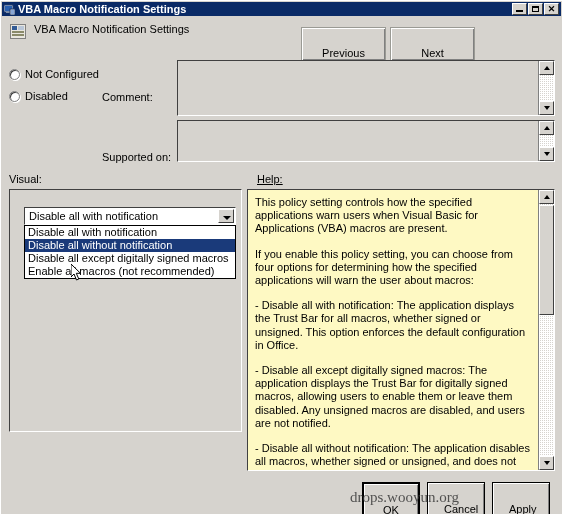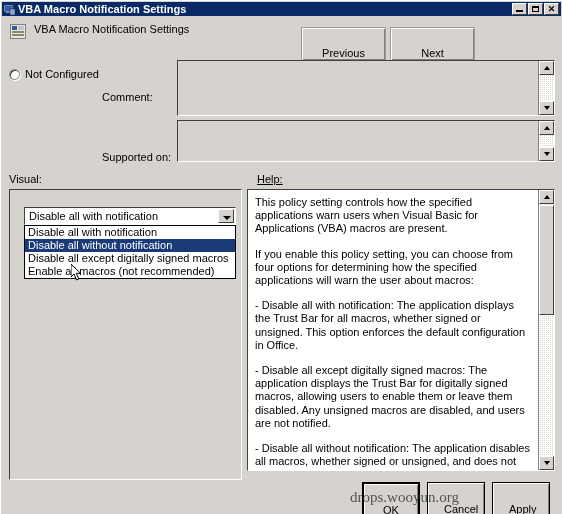--- a/index.html
+++ b/index.html
@@ -95,22 +95,22 @@
     box-sizing:border-box;cursor:default;}
 
   
   #options-label{position:absolute;left:8px;top:172px;font-size:11px;}
   #help-label{position:absolute;left:256px;top:172px;font-size:11px;text-decoration:underline;}
 
   .panel{position:absolute;background:#fff;
     border-top:1px solid #404040;border-left:1px solid #404040;
     border-right:1px solid #fff;border-bottom:1px solid #fff;
     box-sizing:border-box;}
-  #options-panel{left:8px;top:188px;width:233px;height:291px;background:#d6d3ce;padding-left:32px;}
-  #help-panel{left:246px;top:188px;width:308px;height:282px;background:#ffffff;}
+  #options-panel{left:8px;top:188px;width:233px;height:243px;background:#d6d3ce;padding-left:32px;}
+  #help-panel{left:246px;top:188px;width:308px;height:282px;background:#fef9c3;}
 
   
   #macro-combo{position:absolute;left:14px;top:17px;width:212px;height:18px;
     background:#fff;border-top:1px solid #404040;border-left:1px solid #404040;
     border-right:1px solid #fff;border-bottom:1px solid #fff;box-sizing:border-box;
     display:flex;align-items:center;cursor:default;}
   #macro-combo .val{padding-left:4px;font-size:11px;color:#000;}
   .combo-arrow{position:absolute;right:1px;top:1px;width:16px;height:14px;background:#d6d3ce;
     border-top:1px solid #fff;border-left:1px solid #fff;
     border-right:1px solid #404040;border-bottom:1px solid #404040;
@@ -177,20 +177,24 @@
     <span class="hdr-title">VBA Macro Notification Settings</span>
   </div>
   <button class="btn flat" id="prev-setting">Previous Setting</button>
   <button class="btn flat" id="next-setting">Next Setting</button>
 
   <div class="states">
     <div class="radio-row">
       <span class="radio"></span>
       <span class="radio-label">Not Configured</span>
     </div>
+    <div class="radio-row">
+      <span class="radio"></span>
+      <span class="radio-label">Disabled</span>
+    </div>
   </div>
 
   <span class="field-label" id="comment-label">Comment:</span>
   <div class="sunken" id="comment-box">
     <div class="vscroll">
       <span class="sb-arrow up"></span>
       <span class="sb-arrow down"></span>
     </div>
   </div>
 

